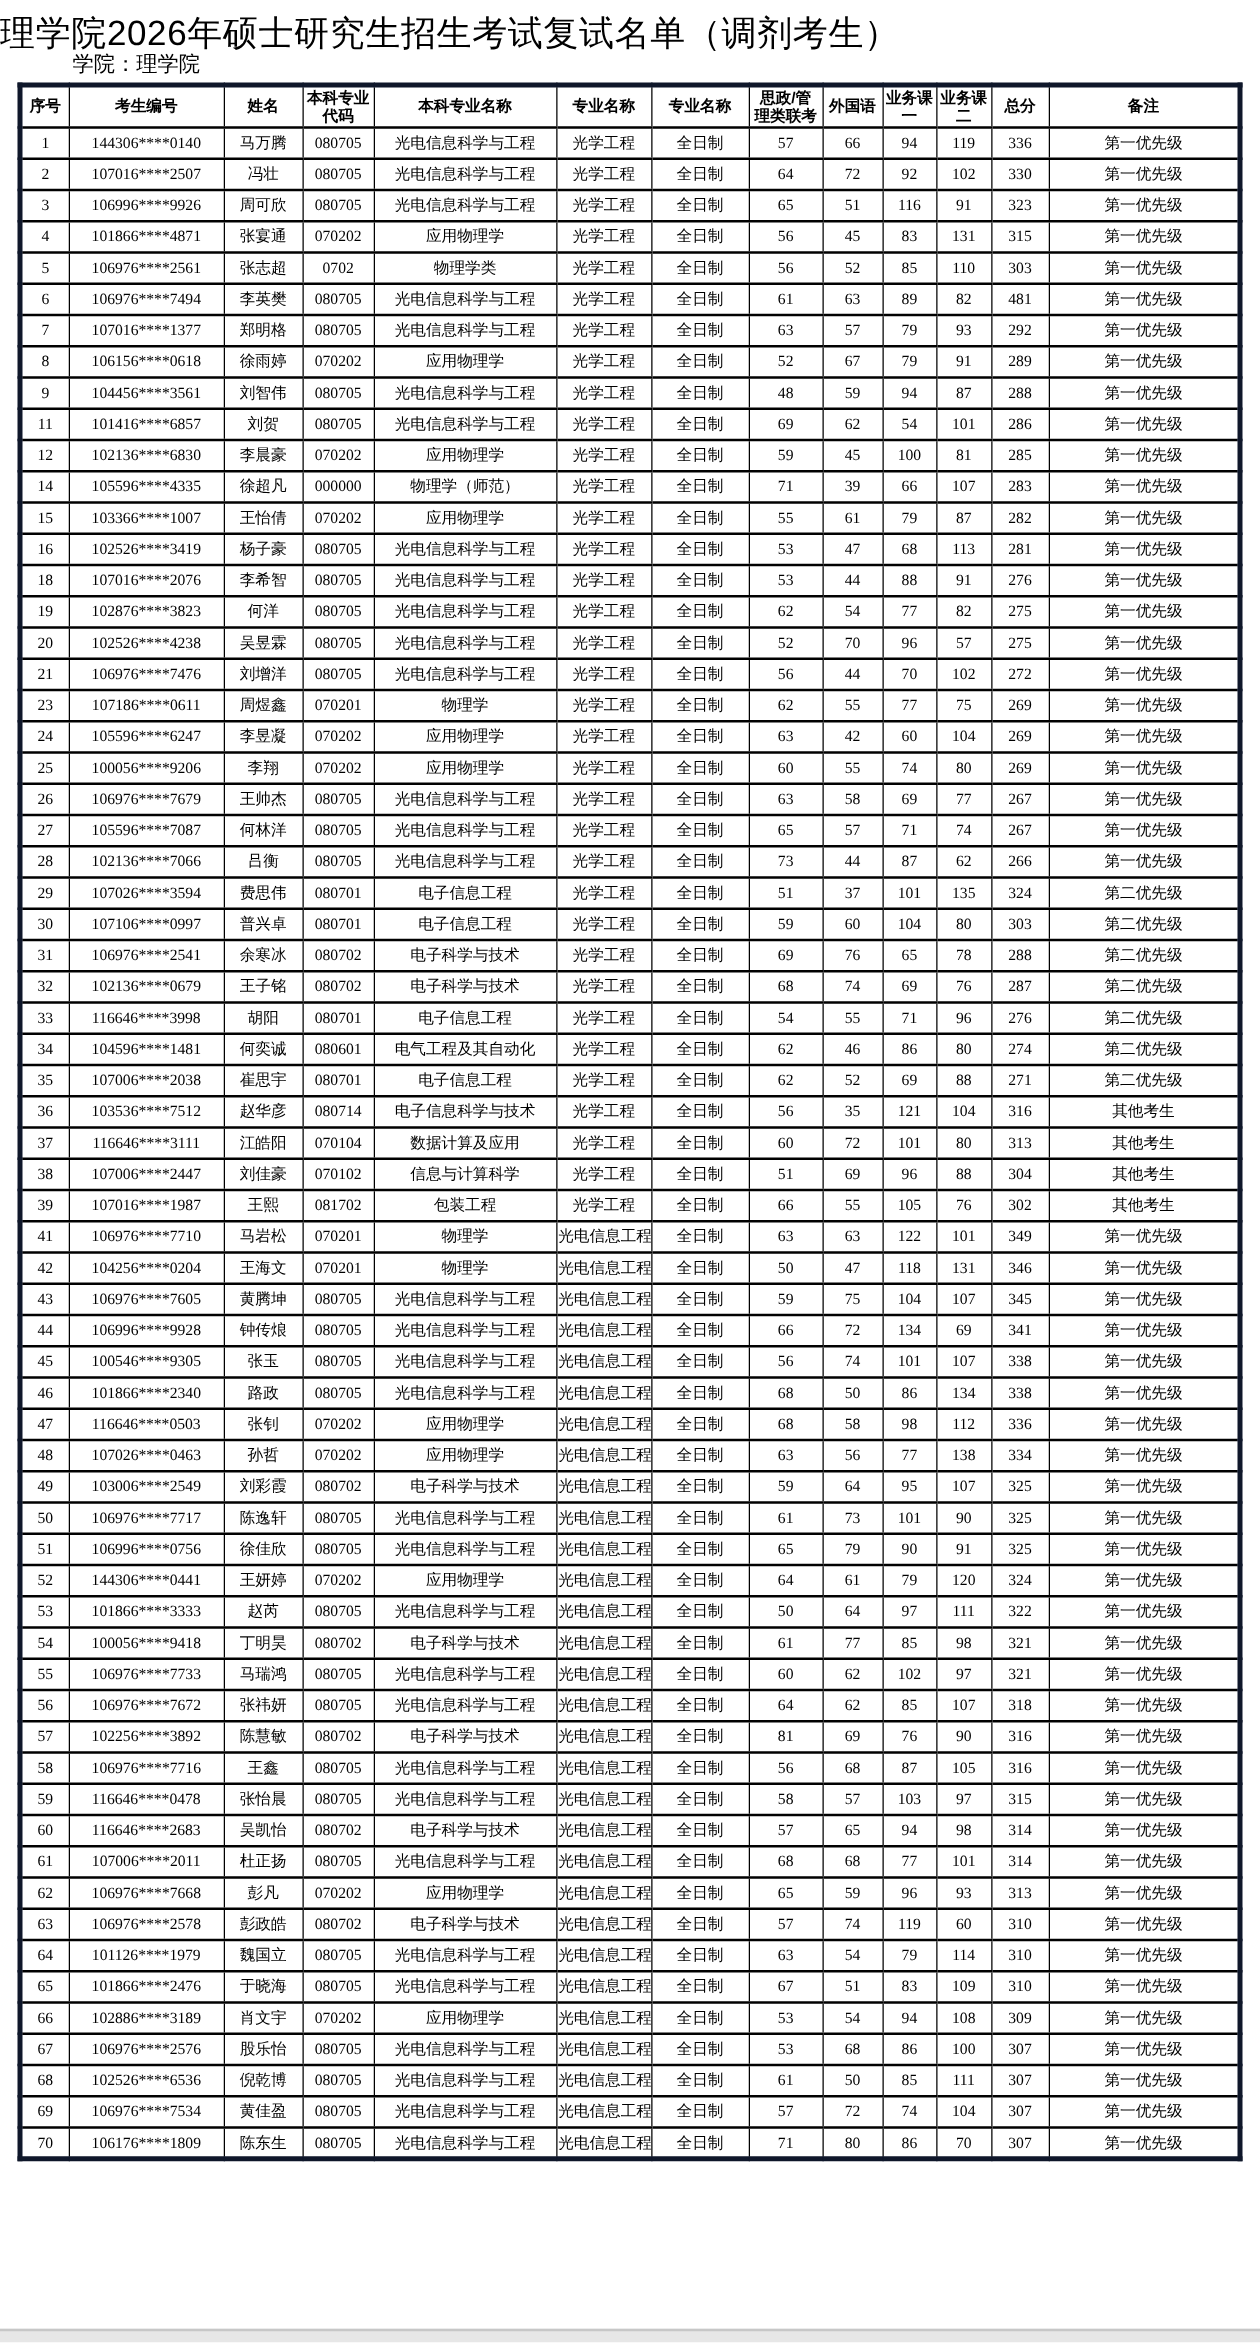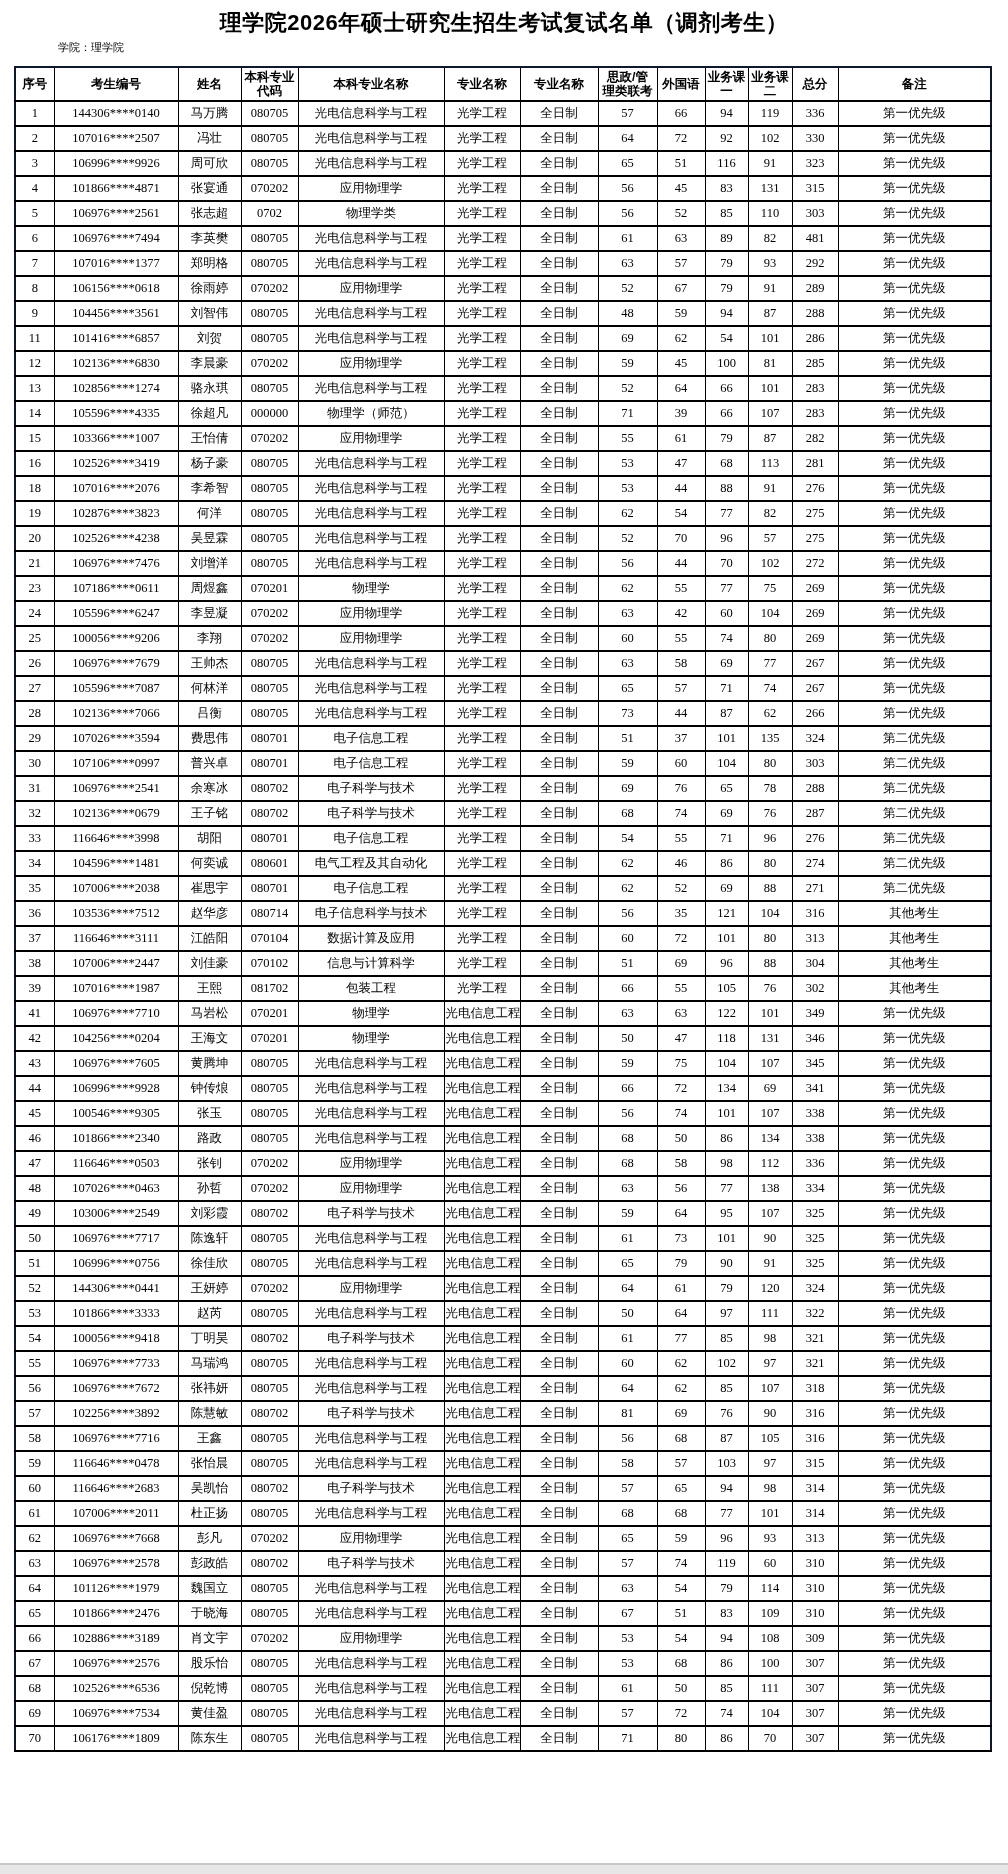--- a/index.html
+++ b/index.html
@@ -3,32 +3,32 @@
 <meta charset="utf-8">
 <style>
   * { margin:0; padding:0; box-sizing:border-box; }
   html,body { background:#ffffff; }
   body {
     width:1008px; height:1874px; position:relative; overflow:hidden;
     font-family:"Liberation Serif","DejaVu Serif",serif; color:#000;
   }
   .page-title {
     position:absolute; top:8px; left:0; width:100%;
-    text-align:center; font-size:22px; font-weight:bold;
+    font-size:28px; font-weight:normal;
     font-family:"Liberation Sans","DejaVu Sans",sans-serif;
     letter-spacing:0.5px;
   }
   .college-label {
     position:absolute; top:40px; left:58px;
-    font-size:11px; font-family:"Liberation Serif","DejaVu Serif",serif;
+    font-size:17px; font-family:"Liberation Serif","DejaVu Serif",serif;
   }
   table.roster {
     position:absolute; top:66px; left:14px;
     width:976px; border-collapse:collapse; table-layout:fixed;
-    border:2px solid #0f172a;
+    border:4px solid #0f172a;
   }
   .roster th, .roster td {
     border:1px solid #000; border-bottom:2px solid #000;
     text-align:center; vertical-align:middle;
     overflow:hidden; white-space:nowrap;
   }
   .roster th {
     height:34px; font-size:12.5px; font-weight:bold;
     font-family:"Liberation Sans","DejaVu Sans",sans-serif;
     white-space:pre-line; line-height:1.15; padding:1px 0;
@@ -246,35 +246,20 @@
         <td>光学工程</td>
         <td>全日制</td>
         <td>59</td>
         <td>45</td>
         <td>100</td>
         <td>81</td>
         <td>285</td>
         <td>第一优先级</td>
       </tr>
       <tr>
-        <td>13</td>
-        <td>102856****1274</td>
-        <td>骆永琪</td>
-        <td>080705</td>
-        <td>光电信息科学与工程</td>
-        <td>光学工程</td>
-        <td>全日制</td>
-        <td>52</td>
-        <td>64</td>
-        <td>66</td>
-        <td>101</td>
-        <td>283</td>
-        <td>第一优先级</td>
-      </tr>
-      <tr>
         <td>14</td>
         <td>105596****4335</td>
         <td>徐超凡</td>
         <td>000000</td>
         <td>物理学（师范）</td>
         <td>光学工程</td>
         <td>全日制</td>
         <td>71</td>
         <td>39</td>
         <td>66</td>

